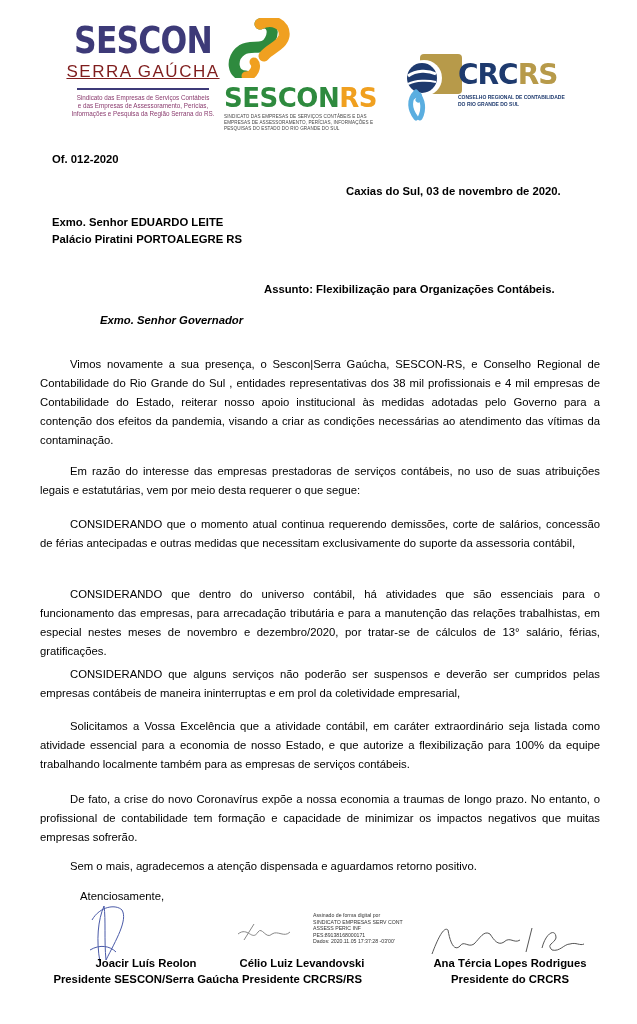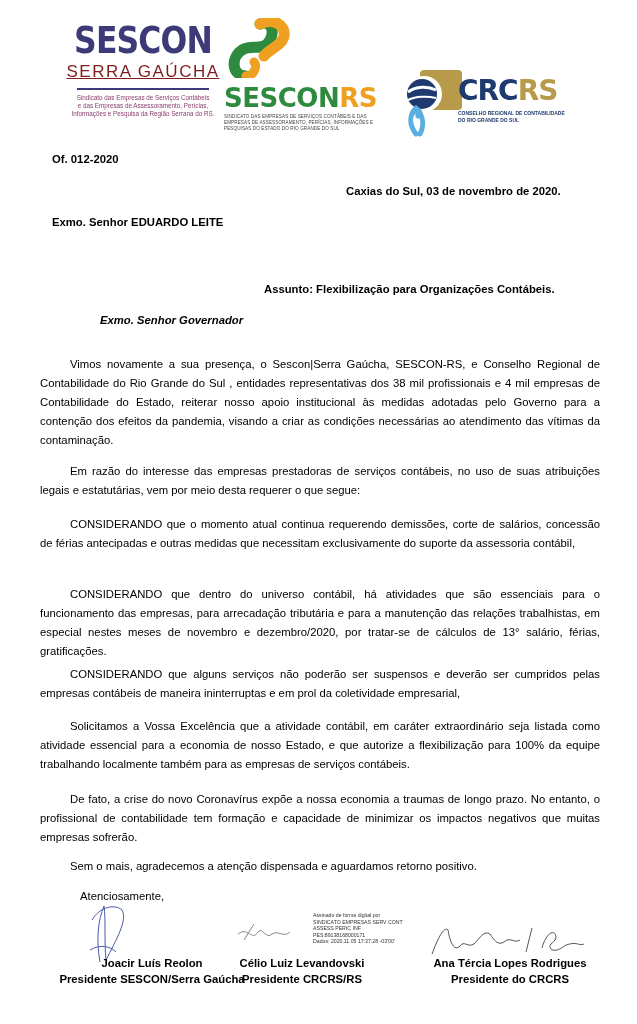--- a/index.html
+++ b/index.html
@@ -14,21 +14,21 @@
   .sg-rule { width: 132px; height: 2px; background: #3d3a78; margin: 6px auto 4px auto; }
   .sg-desc { font-size: 6.3px; line-height: 8px; color: #8a3b6e; }
 
   .logo-sescon-rs { left: 224px; top: 18px; width: 176px; height: 112px; }
   .rs-mark { width: 70px; height: 60px; margin: 0 auto; }
   .rs-title { font-family: "DejaVu Sans", sans-serif; font-weight: bold; font-size: 26px; letter-spacing: -0.5px; line-height: 28px; margin-top: 2px; }
   .rs-title .g { color: #2e8a3e; }
   .rs-title .o { color: #f0a020; }
   .rs-desc { font-size: 4.6px; line-height: 6px; color: #444; letter-spacing: 0.1px; margin-top: 2px; }
 
-  .logo-crc { left: 396px; top: 52px; width: 200px; height: 72px; margin-top: 16px; }
+  .logo-crc { left: 396px; top: 52px; width: 200px; height: 72px; }
   .crc-mark { position: absolute; left: 0; top: 0; width: 72px; height: 70px; }
   .crc-title { position: absolute; left: 62px; top: 7px; font-family: "DejaVu Sans", sans-serif; font-weight: bold; font-size: 28px; letter-spacing: -1px; line-height: 32px; }
   .crc-title .b { color: #1e3a6e; }
   .crc-title .y { color: #b79a4a; }
   .crc-desc { position: absolute; left: 62px; top: 42px; font-size: 5px; line-height: 7px; color: #1e3a6e; font-weight: bold; }
 
   
   .doc { font-family: "Liberation Sans", sans-serif; font-size: 11.3px; line-height: 19px; }
   .bold { font-weight: bold; }
   .italic { font-style: italic; }
@@ -80,40 +80,41 @@
     <div>CONSELHO REGIONAL DE CONTABILIDADE</div>
     <div>DO RIO GRANDE DO SUL</div>
   </div>
 </div>
 
 <div class="abs doc bold" style="left:52px; top:150px;">Of. 012-2020</div>
 <div class="abs doc bold" style="left:346px; top:182px;">Caxias do Sul, 03 de novembro  de 2020.</div>
 
 <div class="abs doc bold" style="left:52px; top:214px; line-height:17px;">
   <div>Exmo. Senhor EDUARDO LEITE</div>
+  <div>Palácio Piratini PORTOALEGRE RS</div>
 </div>
 
 <div class="abs doc bold" style="left:264px; top:280px;">Assunto: Flexibilização para Organizações Contábeis.</div>
 <div class="abs doc bold italic" style="left:100px; top:311px;">Exmo.  Senhor Governador</div>
 
 <div class="abs doc para" style="top:355px;">Vimos novamente a sua presença, o Sescon|Serra Gaúcha,   SESCON-RS,  e Conselho Regional de Contabilidade do Rio Grande do Sul , entidades representativas dos 38 mil profissionais e 4 mil empresas de Contabilidade do Estado, reiterar nosso apoio institucional às medidas adotadas pelo Governo para a contenção dos efeitos da pandemia, visando a criar as condições necessárias ao atendimento das vítimas da contaminação.</div>
 <div class="abs doc para" style="top:462px;">Em razão do interesse das empresas prestadoras de serviços contábeis, no uso de suas atribuições legais e estatutárias, vem por meio desta requerer  o que segue:</div>
 <div class="abs doc para" style="top:515px;">CONSIDERANDO que o momento atual  continua requerendo  demissões, corte de salários, concessão de férias antecipadas e outras medidas que necessitam exclusivamente do suporte da assessoria contábil,</div>
 <div class="abs doc para" style="top:585px;">CONSIDERANDO que dentro do universo contábil, há atividades que são essenciais para o funcionamento das empresas, para arrecadação tributária e para a manutenção das relações trabalhistas, em especial nestes meses de novembro e dezembro/2020,  por tratar-se de cálculos de 13° salário, férias, gratificações.</div>
 <div class="abs doc para" style="top:665px;">CONSIDERANDO que alguns serviços não poderão ser suspensos e deverão ser cumpridos pelas empresas contábeis de maneira ininterruptas e em prol da coletividade empresarial,</div>
 <div class="abs doc para" style="top:717px;">Solicitamos a Vossa Excelência que a atividade contábil, em caráter extraordinário seja listada como atividade essencial para a economia de nosso Estado, e que autorize a flexibilização para 100% da equipe trabalhando localmente também para as empresas de serviços contábeis.</div>
 <div class="abs doc para" style="top:790px;">De fato, a crise do novo Coronavírus expõe a nossa economia a traumas de longo prazo.  No entanto, o profissional de contabilidade tem formação e capacidade de minimizar os impactos negativos que muitas empresas sofrerão.</div>
 <div class="abs doc para" style="top:857px;">Sem o mais, agradecemos a atenção dispensada e aguardamos retorno positivo.</div>
 
 <div class="abs doc" style="left:80px; top:887px;">Atenciosamente,</div>
 
 <svg class="abs" style="left:70px; top:900px; width:70px; height:65px;" viewBox="0 0 70 65">
   <path class="scribble" d="M30 62 C26 40 28 20 34 6 C36 20 34 40 36 60 M20 50 C30 44 40 46 46 52 M36 60 C46 40 58 20 52 10 C46 4 30 6 22 20"></path>
 </svg>
-<div class="abs sig-block" style="left:52px; top:955px; width:200px;">
+<div class="abs sig-block" style="left:46px; top:955px; width:200px;">
   <div>Joacir Luís Reolon</div>
   <div>Presidente SESCON/Serra Gaúcha</div>
 </div>
 
 <svg class="abs" style="left:234px; top:920px; width:60px; height:28px;" viewBox="0 0 60 28">
   <path class="scribble" style="stroke:#888" d="M4 14 C14 6 18 22 24 12 C28 6 32 20 38 14 C44 10 50 18 56 12 M10 20 L20 4"></path>
 </svg>
 <div class="abs digsig" style="left:313px; top:912px;">
   <div>Assinado de forma digital por</div>
   <div>SINDICATO EMPRESAS SERV CONT</div>

